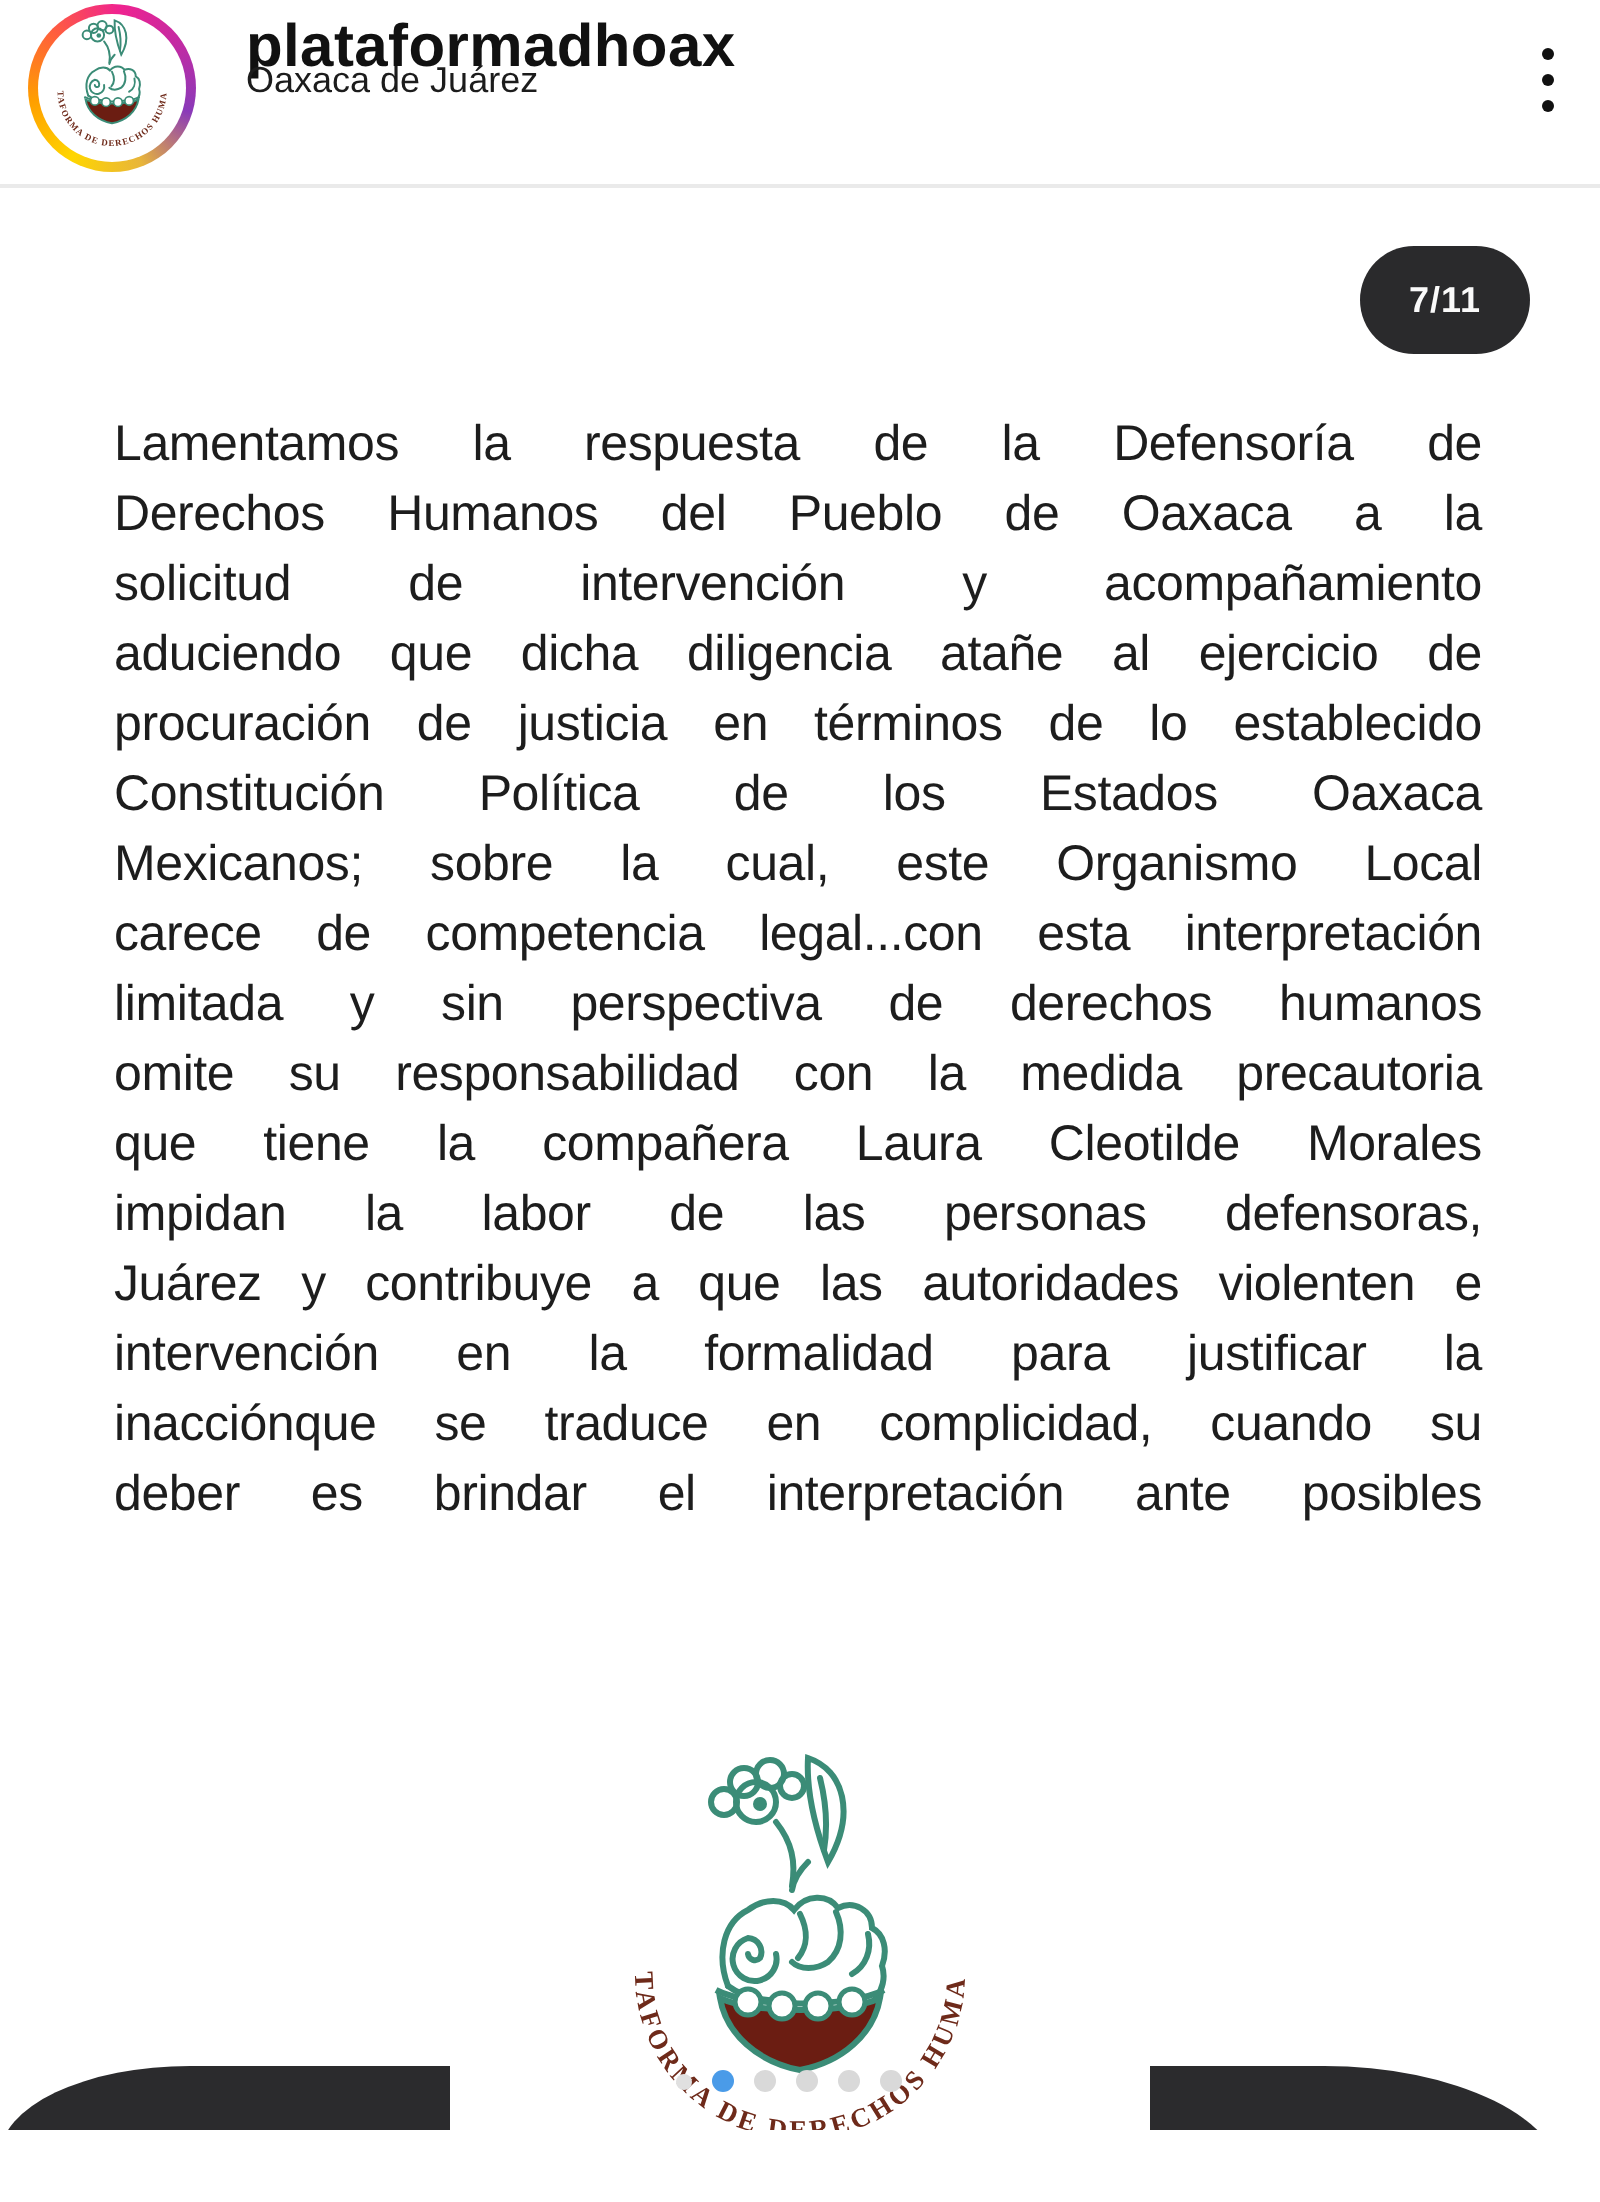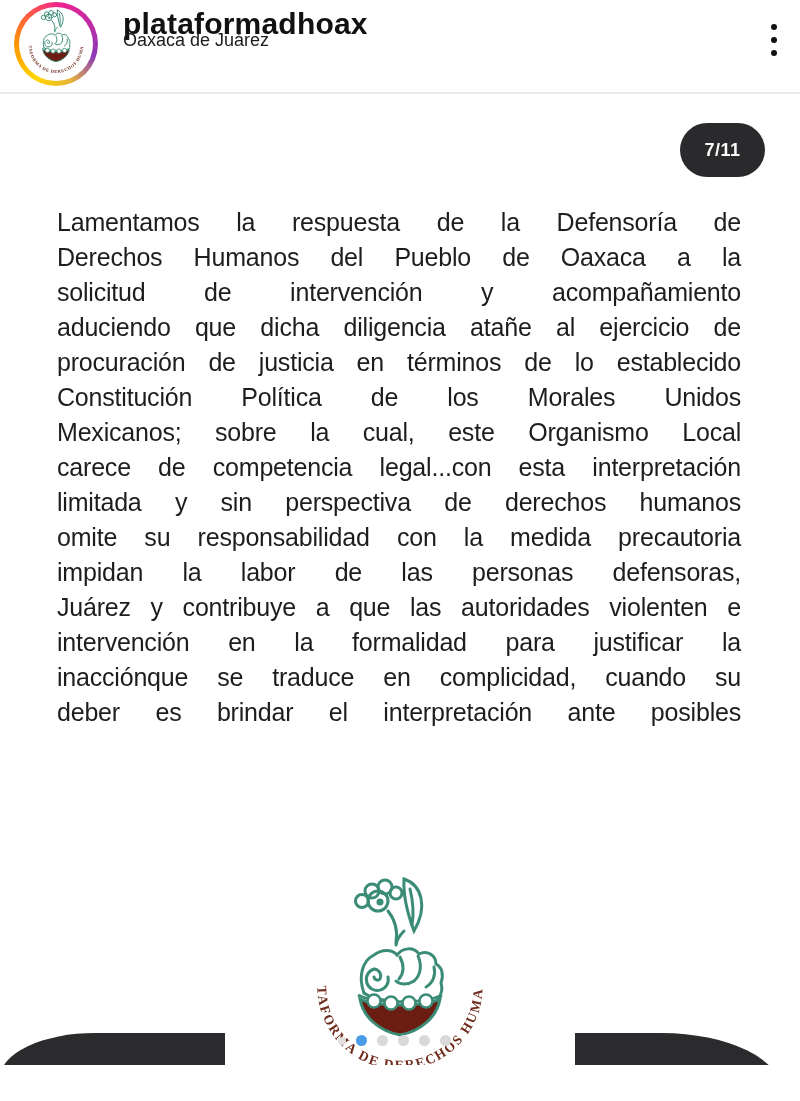--- a/index.html
+++ b/index.html
@@ -124,25 +124,26 @@
     <div class="badge">
       <span>7/11</span>
     </div>
 
     <div class="textblock">
       <div class="tline">Lamentamos la respuesta de la Defensoría de</div>
       <div class="tline">Derechos Humanos del Pueblo de Oaxaca a la</div>
       <div class="tline">solicitud de intervención y acompañamiento</div>
       <div class="tline">aduciendo que dicha diligencia atañe al ejercicio de</div>
       <div class="tline">procuración de justicia en términos de lo establecido</div>
-      <div class="tline">Constitución Política de los Morales Unidos</div>
+      <div class="tline">Constitución Política de los Estados Oaxaca</div>
       <div class="tline">Mexicanos; sobre la cual, este Organismo Local</div>
       <div class="tline">carece de competencia legal...con esta interpretación</div>
       <div class="tline">limitada y sin perspectiva de derechos humanos</div>
       <div class="tline">omite su responsabilidad con la medida precautoria</div>
+      <div class="tline">que tiene la compañera Laura Cleotilde Morales</div>
       <div class="tline">impidan la labor de las personas defensoras,</div>
       <div class="tline">Juárez y contribuye a que las autoridades violenten e</div>
       <div class="tline">intervención en la formalidad para justificar la</div>
       <div class="tline">inacciónque se traduce en complicidad, cuando su</div>
       <div class="tline">deber es brindar el interpretación ante posibles</div>
     </div>
 
     <div class="logo-wrap">
       <svg viewBox="0 0 200 220" width="200" height="220">
         <use href="#phlogo"></use>

